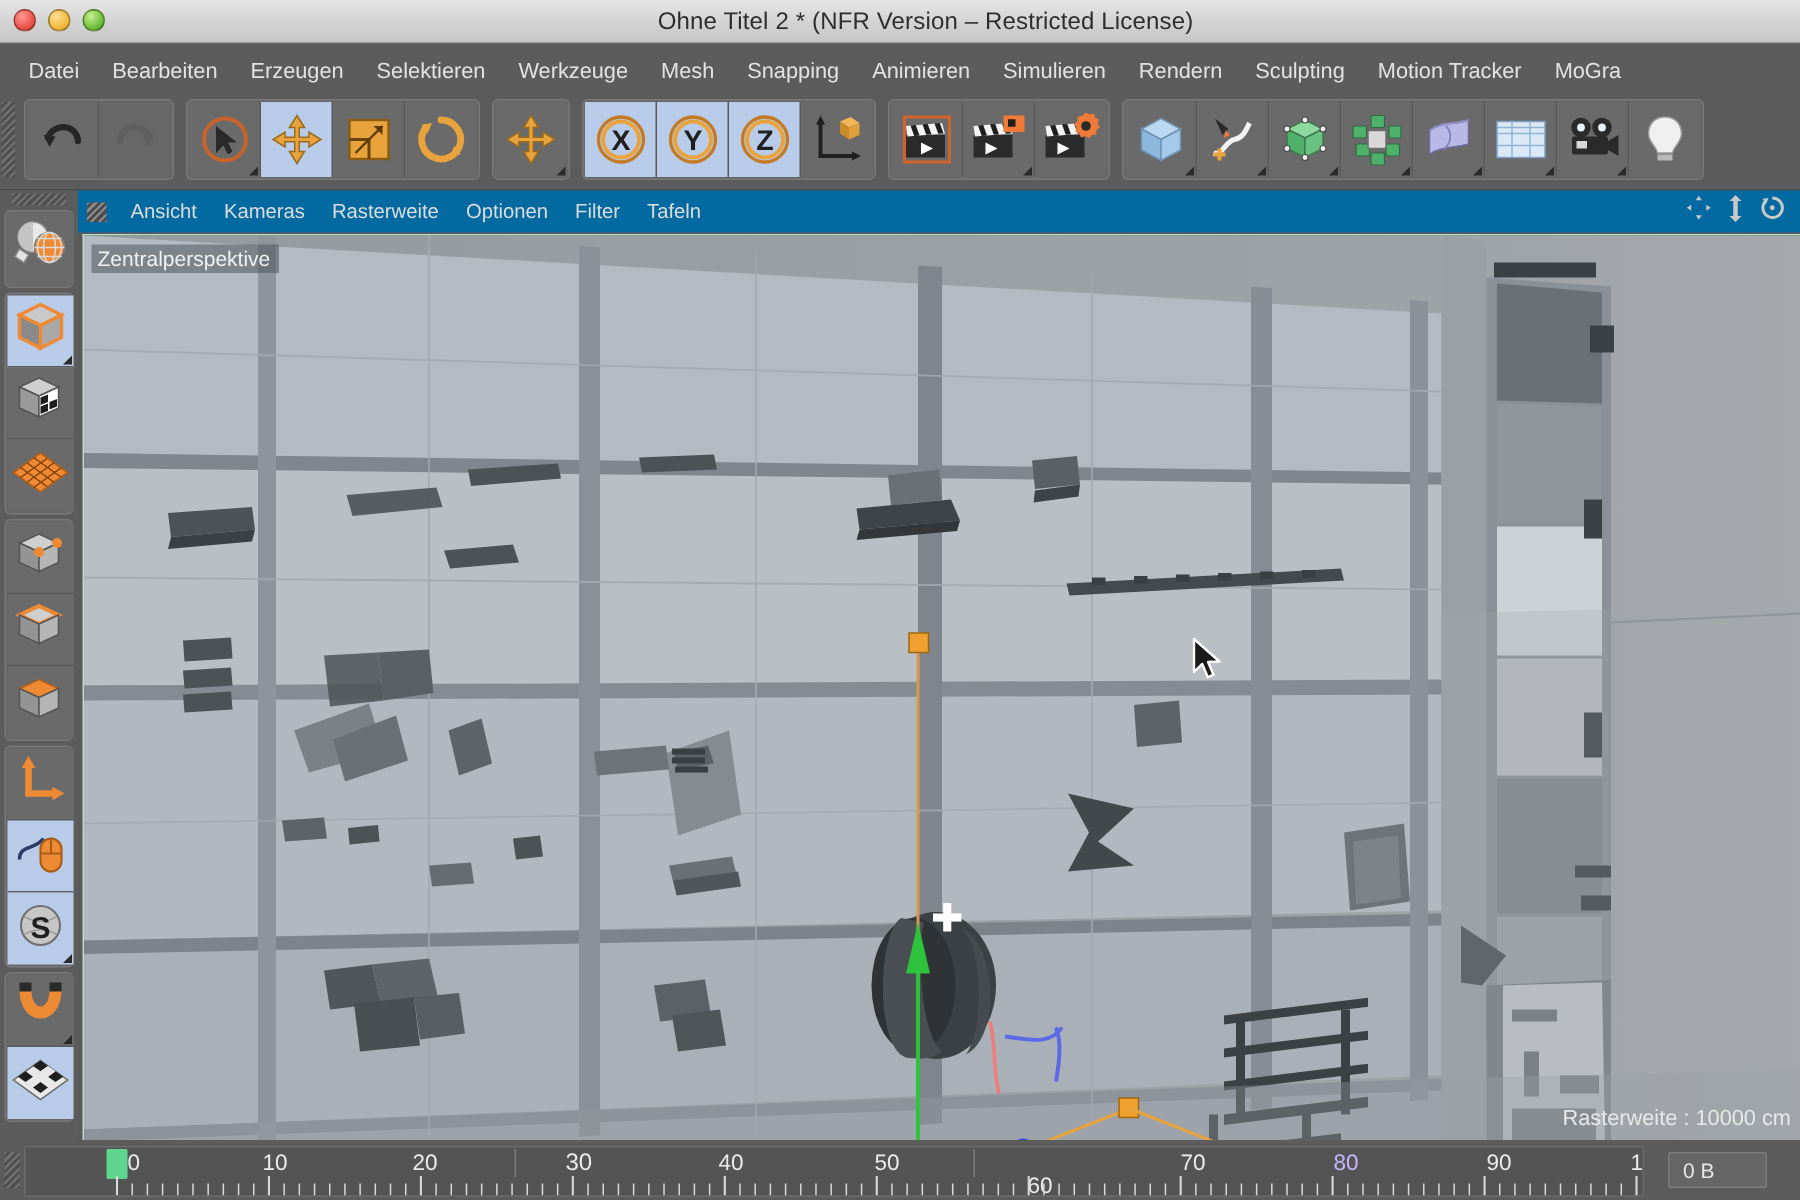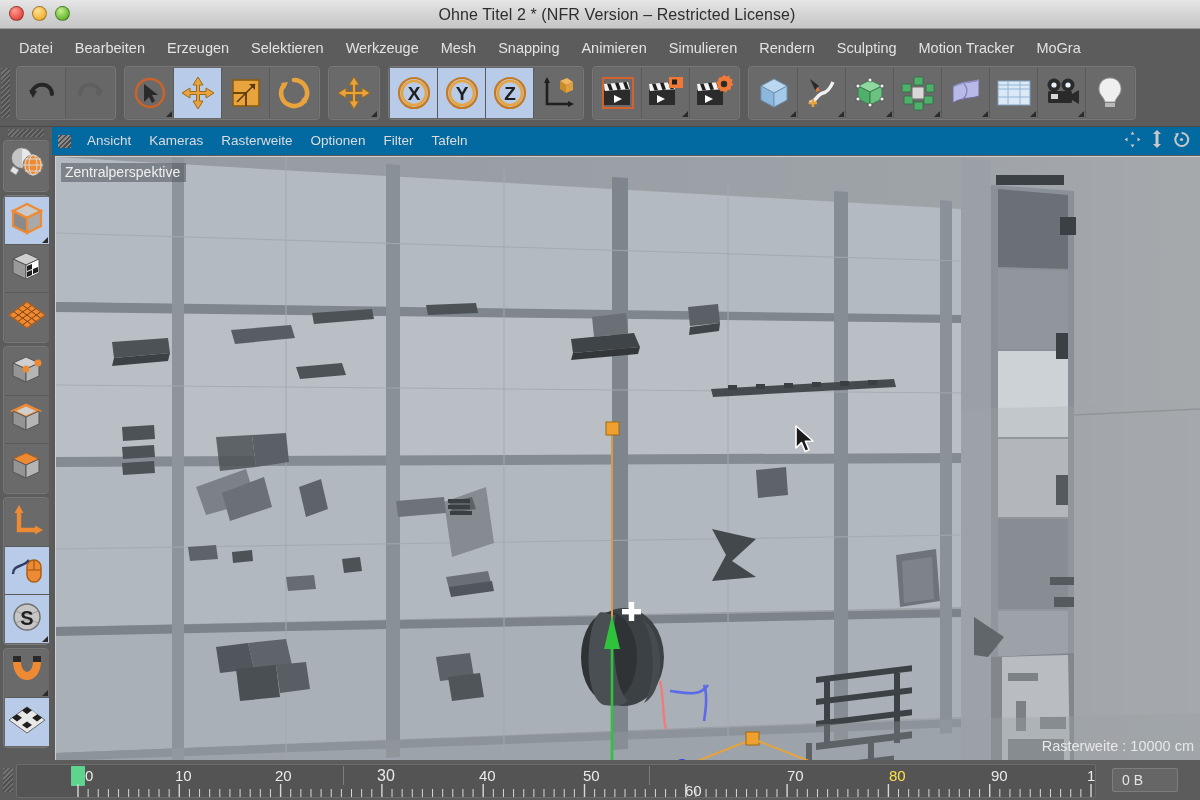--- a/index.html
+++ b/index.html
@@ -856,21 +856,21 @@
       <div style="position:absolute;left:54px;top:1px;width:14px;height:20px;background:#5fd48f;border-radius:1px;"></div>
 
       <div style="position:absolute;left:68px;top:2px;font-size:15px;color:#eaeaea;">0</div>
       <div style="position:absolute;left:158px;top:2px;font-size:15px;color:#eaeaea;">10</div>
       <div style="position:absolute;left:258px;top:2px;font-size:15px;color:#eaeaea;">20</div>
       <div style="position:absolute;left:360px;top:2px;font-size:16px;color:#eaeaea;">30</div>
       <div style="position:absolute;left:462px;top:2px;font-size:15px;color:#eaeaea;">40</div>
       <div style="position:absolute;left:566px;top:2px;font-size:15px;color:#eaeaea;">50</div>
       <div style="position:absolute;left:668px;top:2px;font-size:15px;color:#eaeaea;margin-top:15px;">60</div>
       <div style="position:absolute;left:770px;top:2px;font-size:15px;color:#eaeaea;">70</div>
-      <div style="position:absolute;left:872px;top:2px;font-size:15px;color:#fde047;">80</div>
+      <div style="position:absolute;left:872px;top:2px;font-size:15px;color:#c4b5fd;">80</div>
       <div style="position:absolute;left:974px;top:2px;font-size:15px;color:#eaeaea;">90</div>
       <div style="position:absolute;left:1070px;top:2px;font-size:15px;color:#eaeaea;">100</div>
 
       <svg style="position:absolute;left:0;top:20px;" width="1080" height="14">
         <g stroke="#d2d2d2" stroke-width="1">
 
           <g id="minor"></g>
         </g>
       </svg>
       <svg style="position:absolute;left:0;top:19px;" width="1080" height="15" id="ticksvg">

